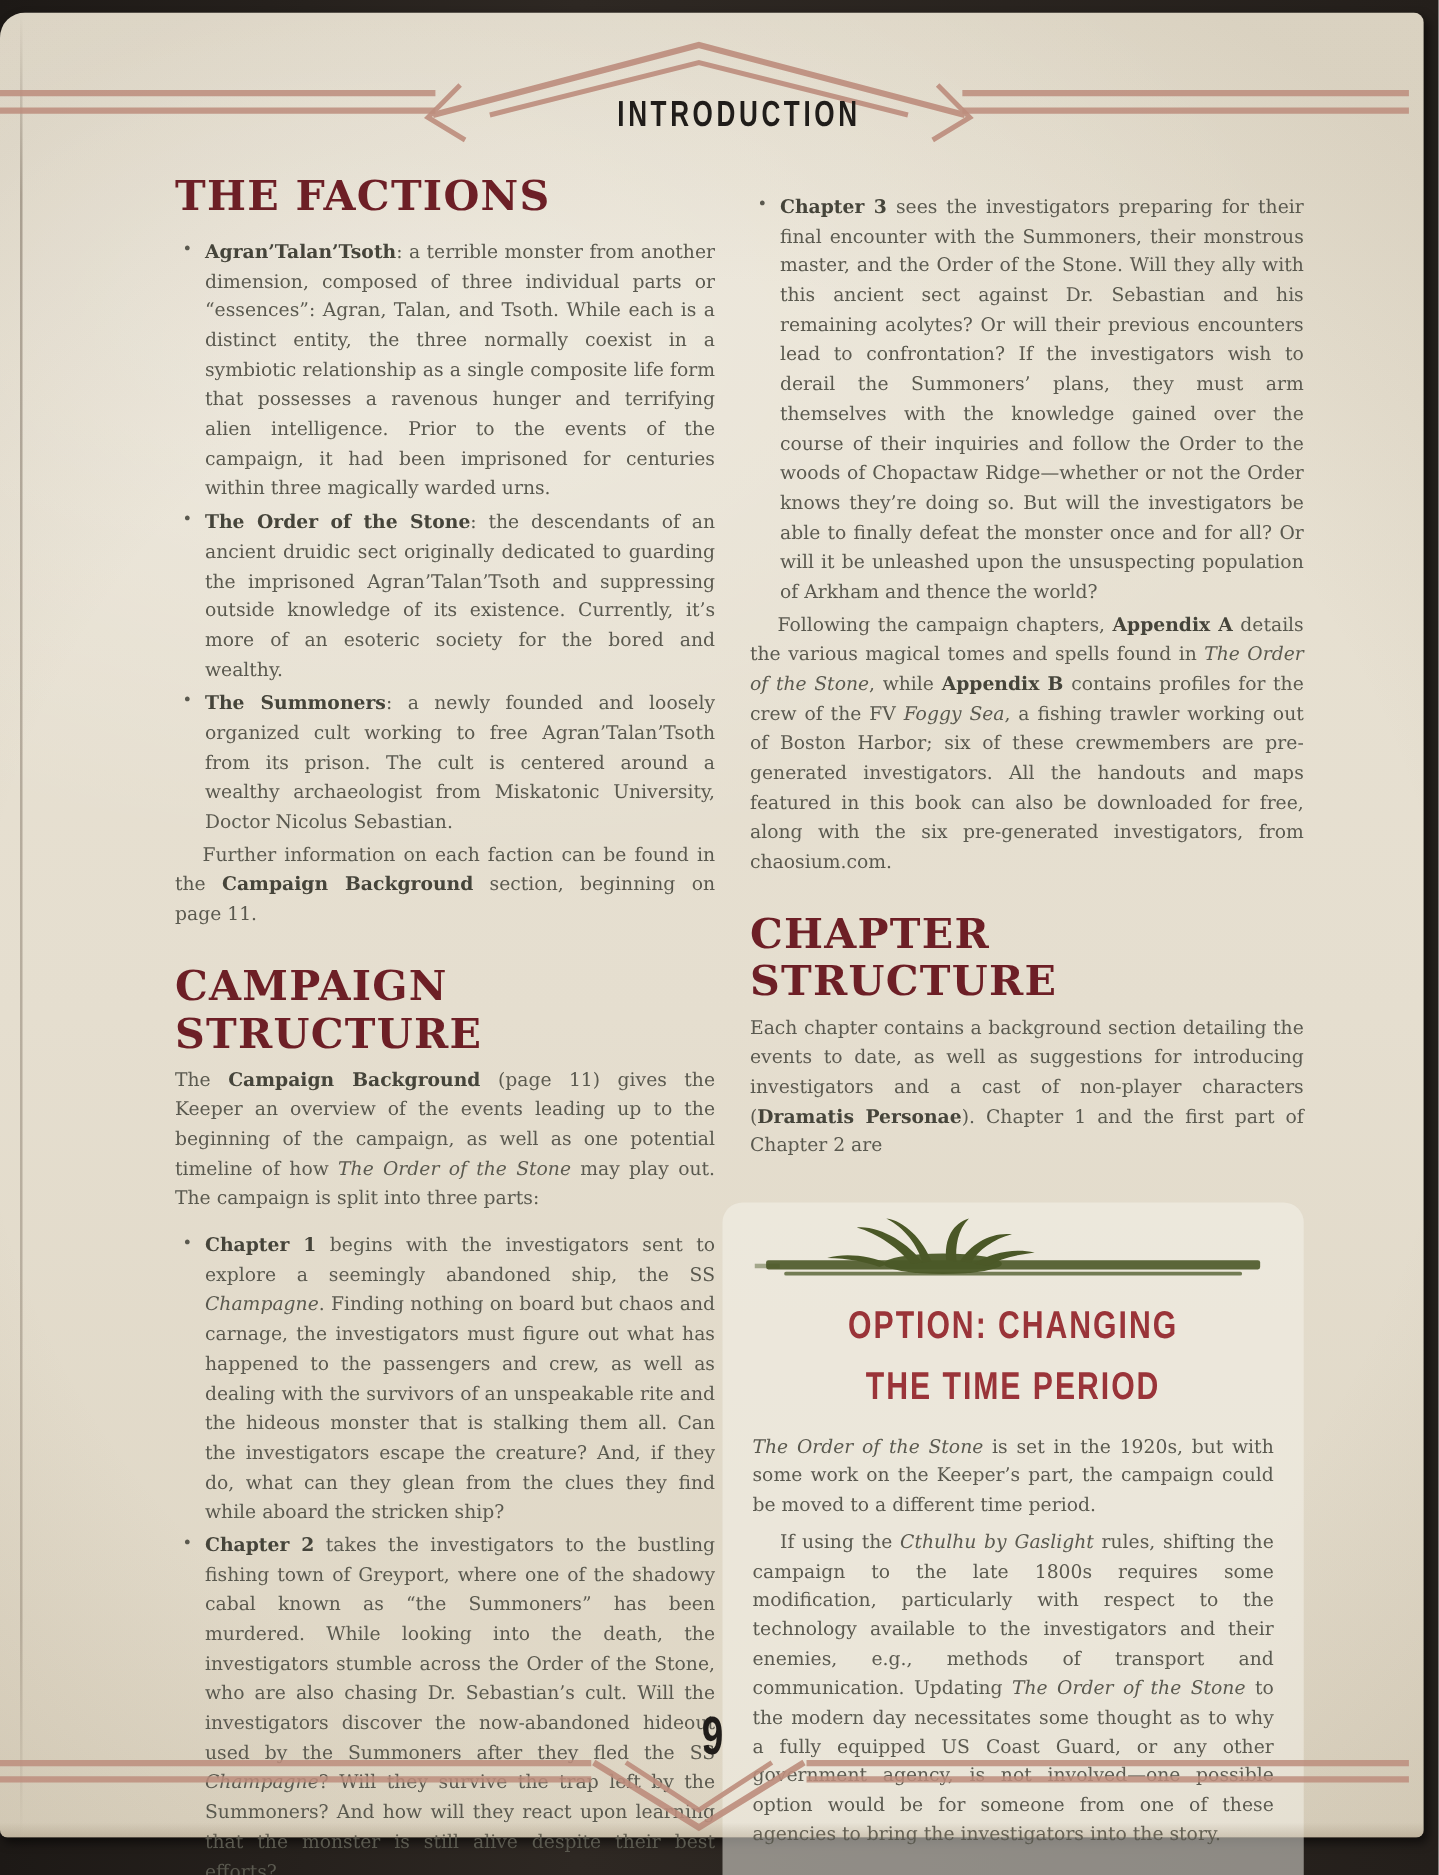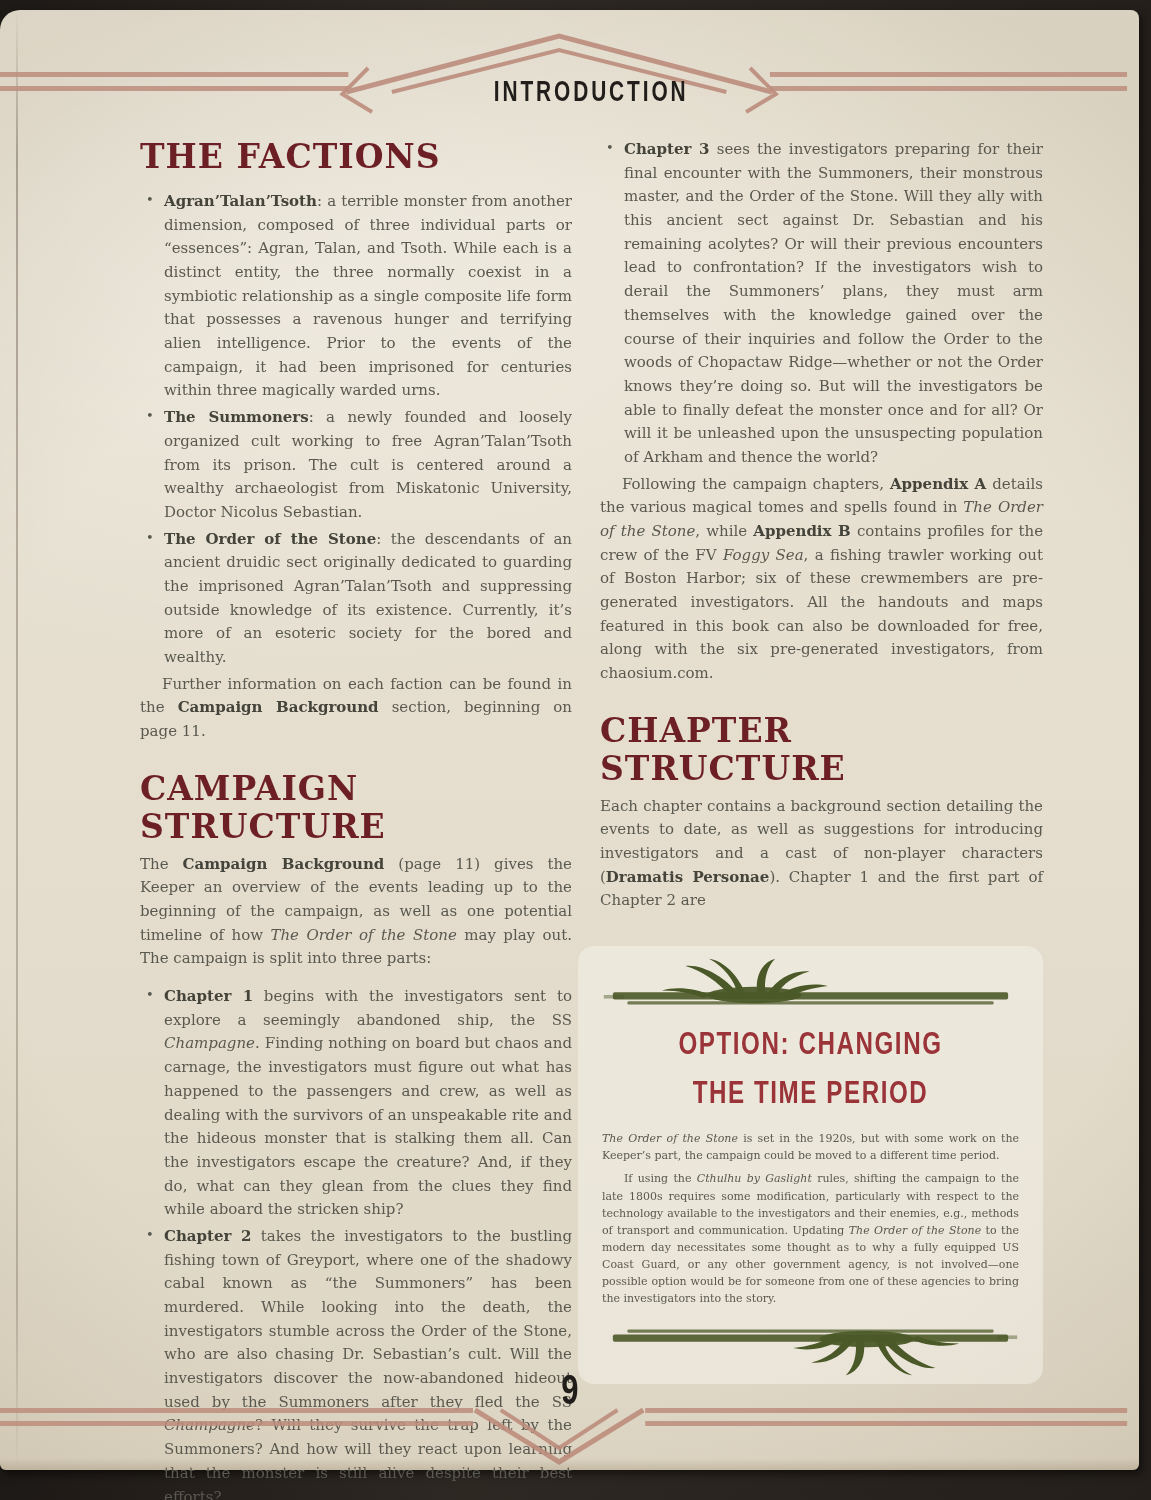--- a/index.html
+++ b/index.html
@@ -61,21 +61,21 @@
     padding:10px 24px 6px 24px;border-radius:16px;
     background:rgba(246,243,236,0.5);
   }
   .orn{display:block;width:100%;height:58px;}
   .orn-flip{transform:rotate(180deg);margin-top:12px;}
   .option-title-wrap{text-align:center;margin:6px 0 12px 0;}
   .option-title{
     font-size:31px;letter-spacing:2px;transform:scaleX(0.78);
     color:var(--option-title-red,#993539);
   }
-  .option-box p{font-size:11px;line-height:1.56;}
+  .option-box p{font-size:15px;line-height:1.56;}
 </style>
 </head>
 <body>
 
 <div class="stage">
   <div class="page">
 
     <svg class="banner-svg banner-top" viewBox="0 0 1151 120" preserveAspectRatio="none">
       <g fill="#bd8d7d" opacity="0.85">
         <rect x="0" y="62" width="352" height="5"></rect>
@@ -91,35 +91,35 @@
       </g>
     </svg>
     <div class="intro-title">
       <span class="display">INTRODUCTION</span>
     </div>
 
     <div class="col col-left">
       <div class="sec-h">THE FACTIONS</div>
       <ul>
         <li><b>Agran’Talan’Tsoth</b><span>: a terrible monster from another dimension, composed of three individual parts or “essences”: Agran, Talan, and Tsoth. While each is a distinct entity, the three normally coexist in a symbiotic relationship as a single composite life form that possesses a ravenous hunger and terrifying alien intelligence. Prior to the events of the campaign, it had been imprisoned for centuries within three magically warded urns.</span></li>
+        <li><b>The Order of the Stone</b><span>: the descendants of an ancient druidic sect originally dedicated to guarding the imprisoned Agran’Talan’Tsoth and suppressing outside knowledge of its existence. Currently, it’s more of an esoteric society for the bored and wealthy.</span></li>
         <li><b>The Summoners</b><span>: a newly founded and loosely organized cult working to free Agran’Talan’Tsoth from its prison. The cult is centered around a wealthy archaeologist from Miskatonic University, Doctor Nicolus Sebastian.</span></li>
-        <li><b>The Order of the Stone</b><span>: the descendants of an ancient druidic sect originally dedicated to guarding the imprisoned Agran’Talan’Tsoth and suppressing outside knowledge of its existence. Currently, it’s more of an esoteric society for the bored and wealthy.</span></li>
       </ul>
       <p class="space indent"><span>Further information on each faction can be found in the </span><b>Campaign Background</b><span> section, beginning on page 11.</span></p>
 
       <div class="sec-h gap">CAMPAIGN STRUCTURE</div>
       <p><span>The </span><b>Campaign Background</b><span> (page 11) gives the Keeper an overview of the events leading up to the beginning of the campaign, as well as one potential timeline of how </span><i>The Order of the Stone</i><span> may play out. The campaign is split into three parts:</span></p>
       <ul>
         <li><b>Chapter 1</b><span> begins with the investigators sent to explore a seemingly abandoned ship, the SS </span><i>Champagne</i><span>. Finding nothing on board but chaos and carnage, the investigators must figure out what has happened to the passengers and crew, as well as dealing with the survivors of an unspeakable rite and the hideous monster that is stalking them all. Can the investigators escape the creature? And, if they do, what can they glean from the clues they find while aboard the stricken ship?</span></li>
         <li><b>Chapter 2</b><span> takes the investigators to the bustling fishing town of Greyport, where one of the shadowy cabal known as “the Summoners” has been murdered. While looking into the death, the investigators stumble across the Order of the Stone, who are also chasing Dr. Sebastian’s cult. Will the investigators discover the now-abandoned hideout used by the Summoners after they fled the SS </span><i>Champagne</i><span>? Will they survive the trap left by the Summoners? And how will they react upon learning that the monster is still alive despite their best efforts?</span></li>
       </ul>
     </div>
 
     <div class="col col-right">
-      <ul style="margin-top:0">
+      <ul style="margin-top:16px">
         <li><b>Chapter 3</b><span> sees the investigators preparing for their final encounter with the Summoners, their monstrous master, and the Order of the Stone. Will they ally with this ancient sect against Dr. Sebastian and his remaining acolytes? Or will their previous encounters lead to confrontation? If the investigators wish to derail the Summoners’ plans, they must arm themselves with the knowledge gained over the course of their inquiries and follow the Order to the woods of Chopactaw Ridge—whether or not the Order knows they’re doing so. But will the investigators be able to finally defeat the monster once and for all? Or will it be unleashed upon the unsuspecting population of Arkham and thence the world?</span></li>
       </ul>
       <p class="space indent"><span>Following the campaign chapters, </span><b>Appendix A</b><span> details the various magical tomes and spells found in </span><i>The Order of the Stone</i><span>, while </span><b>Appendix B</b><span> contains profiles for the crew of the FV </span><i>Foggy Sea</i><span>, a fishing trawler working out of Boston Harbor; six of these crewmembers are pre-generated investigators. All the handouts and maps featured in this book can also be downloaded for free, along with the six pre-generated investigators, from chaosium.com.</span></p>
 
       <div class="sec-h gap">CHAPTER STRUCTURE</div>
       <p><span>Each chapter contains a background section detailing the events to date, as well as suggestions for introducing investigators and a cast of non-player characters (</span><b>Dramatis Personae</b><span>). Chapter 1 and the first part of Chapter 2 are</span></p>
 
       <div class="option-box">
         <svg class="orn" viewBox="0 0 460 64" preserveAspectRatio="none">
           <g fill="#4b5827">

